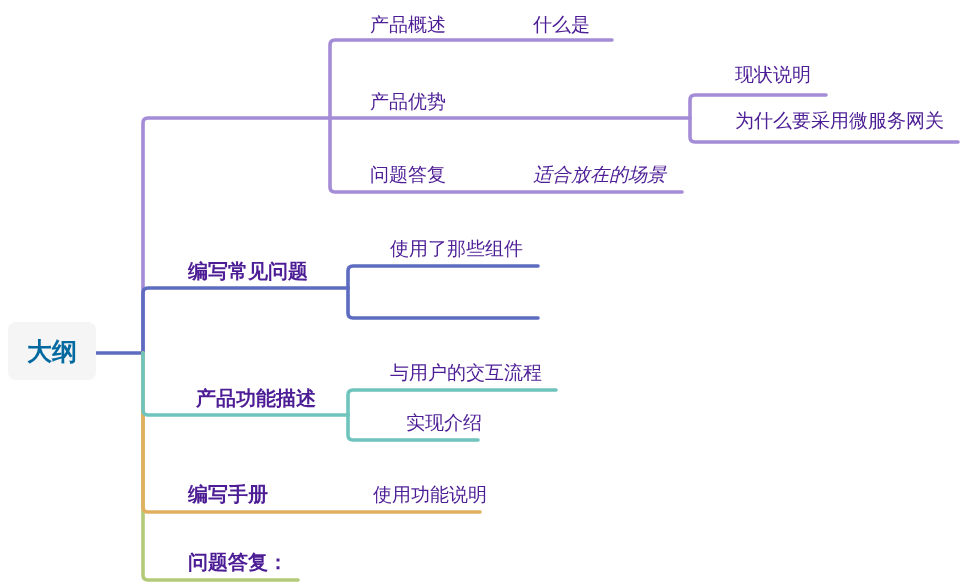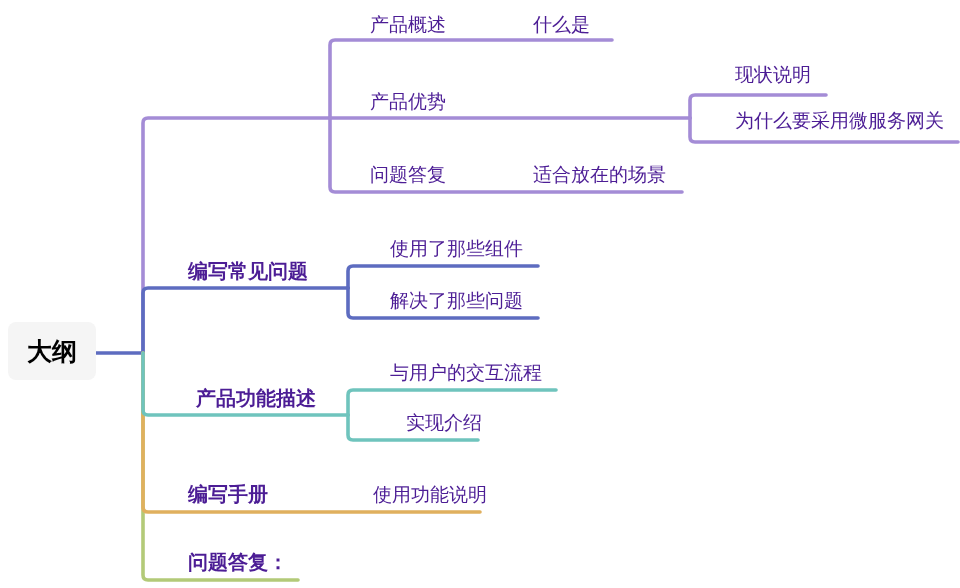--- a/index.html
+++ b/index.html
@@ -39,21 +39,21 @@
     top: 322px;
     width: 88px;
     height: 58px;
     background: #f5f5f5;
     border-radius: 8px;
     display: flex;
     align-items: center;
     justify-content: center;
     font-size: 25px;
     font-weight: bold;
-    color: #000000;
+    color: #0369a1;
   }
 </style>
 </head>
 <body>
 
 <div class="canvas">
 
   <svg class="connector-layer" width="960" height="588" viewBox="0 0 960 588" xmlns="http://www.w3.org/2000/svg">
     <g fill="none" stroke-width="3.6" stroke-linecap="round">
 
@@ -80,25 +80,24 @@
   </svg>
 
   <div class="root-box">大纲</div>
 
   <div class="label" style="left:370px; top:13px;">产品概述</div>
   <div class="label" style="left:533px; top:13px;">什么是</div>
   <div class="label" style="left:370px; top:90px;">产品优势</div>
   <div class="label" style="left:735px; top:63px;">现状说明</div>
   <div class="label" style="left:735px; top:109px;">为什么要采用微服务网关</div>
   <div class="label" style="left:370px; top:163px;">问题答复</div>
-  <div class="label" style="left:533px; top:163px;">适合放在的场景</div>
+  <div class="label" style="left:533px; top:163px;font-style:italic;">适合放在的场景</div>
 
   <div class="label" style="left:390px; top:237px;">使用了那些组件</div>
   <div class="label lvl1" style="left:188px; top:260px;">编写常见问题</div>
-  <div class="label" style="left:390px; top:289px;">解决了那些问题</div>
 
   <div class="label lvl1" style="left:188px; top:387px;margin-left:8px;">产品功能描述</div>
   <div class="label" style="left:390px; top:361px;">与用户的交互流程</div>
   <div class="label" style="left:390px; top:411px;margin-left:16px;">实现介绍</div>
 
   <div class="label lvl1" style="left:188px; top:483px;font-family:Liberation Serif, serif;">编写手册</div>
   <div class="label" style="left:353px; top:483px;margin-left:20px;">使用功能说明</div>
 
   <div class="label lvl1" style="left:188px; top:551px;">问题答复：</div>
 

